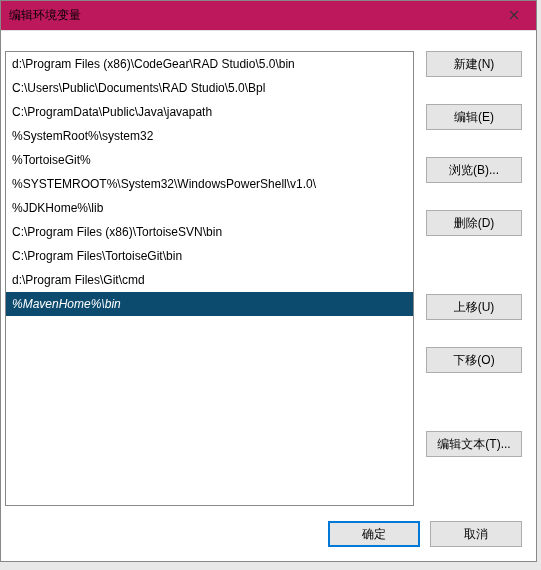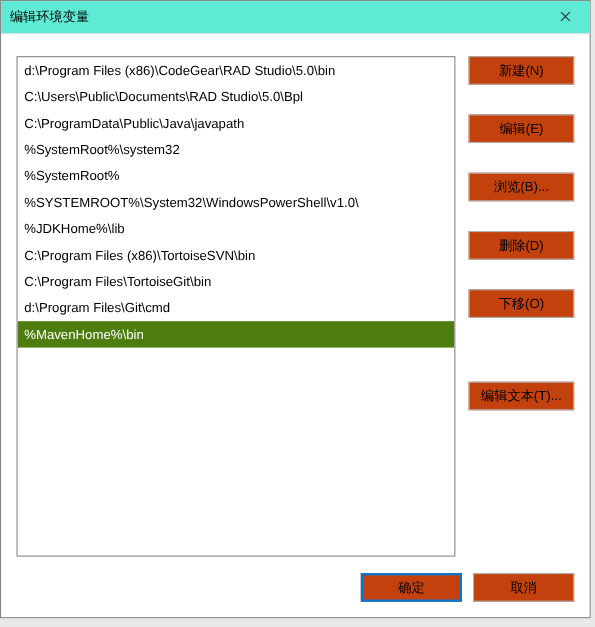--- a/index.html
+++ b/index.html
@@ -16,42 +16,42 @@
     border: 1px solid #888;
     width: 537px;
     height: 562px;
     position: relative;
   }
   .titlebar {
     height: 30px;
     display: flex;
     align-items: center;
     border-bottom: 1px solid #e0e0e0;
-    background: #5eead4;
+    background: #be185d;
   }
   .title-text {
     flex: 1;
     padding-left: 8px;
     font-size: 12px;
     color: #000;
   }
   .close-btn {
     width: 45px;
     height: 30px;
     display: flex;
     align-items: center;
     justify-content: center;
     font-size: 13px;
     color: #333;
   }
   .content {
     position: absolute;
     top: 30px;
     left: 0; right: 0; bottom: 0;
-    padding: 20px 14px 14px 14px;
+    padding: 20px 14px 14px 4px;
   }
   .main-row {
     display: flex;
     gap: 12px;
     height: 455px;
   }
   .listbox {
     flex: 1;
     border: 1px solid #888;
     background: #fff;
@@ -60,32 +60,33 @@
   .list-item {
     padding: 2px 6px;
     font-size: 12px;
     line-height: 20px;
     color: #000;
     white-space: nowrap;
     overflow: hidden;
     text-overflow: clip;
   }
   .list-item.selected {
-    background: #4d7c0f;
+    background: #0c4a6e;
     color: #fff;
+    font-style: italic;
   }
   .button-col {
     width: 96px;
     display: flex;
     flex-direction: column;
   }
   .btn {
     height: 26px;
     border: 1px solid #adadad;
-    background: #c2410c;
+    background: #e5e5e5;
     font-size: 12px;
     color: #000;
     display: flex;
     align-items: center;
     justify-content: center;
     cursor: default;
     font-family: inherit;
   }
   .btn.primary { border: 2px solid #0078d7; }
   .gap-s { margin-top: 27px; }
@@ -114,33 +115,34 @@
     </div>
   </div>
 
   <div class="content">
     <div class="main-row">
       <div class="listbox" id="listbox">
           <div class="list-item">d:\Program Files (x86)\CodeGear\RAD Studio\5.0\bin</div>
           <div class="list-item">C:\Users\Public\Documents\RAD Studio\5.0\Bpl</div>
           <div class="list-item">C:\ProgramData\Public\Java\javapath</div>
           <div class="list-item">%SystemRoot%\system32</div>
-          <div class="list-item">%SystemRoot%</div>
+          <div class="list-item">%TortoiseGit%</div>
           <div class="list-item">%SYSTEMROOT%\System32\WindowsPowerShell\v1.0\</div>
           <div class="list-item">%JDKHome%\lib</div>
           <div class="list-item">C:\Program Files (x86)\TortoiseSVN\bin</div>
           <div class="list-item">C:\Program Files\TortoiseGit\bin</div>
           <div class="list-item">d:\Program Files\Git\cmd</div>
           <div class="list-item selected">%MavenHome%\bin</div>
         </div>
       <div class="button-col">
         <button class="btn">新建(N)</button>
         <button class="btn gap-s">编辑(E)</button>
         <button class="btn gap-s">浏览(B)...</button>
         <button class="btn gap-s">删除(D)</button>
+        <button class="btn gap-l">上移(U)</button>
         <button class="btn gap-s">下移(O)</button>
         <button class="btn gap-l">编辑文本(T)...</button>
       </div>
     </div>
     <div class="footer">
       <button class="btn primary">确定</button>
       <button class="btn">取消</button>
     </div>
   </div>
 </div>

